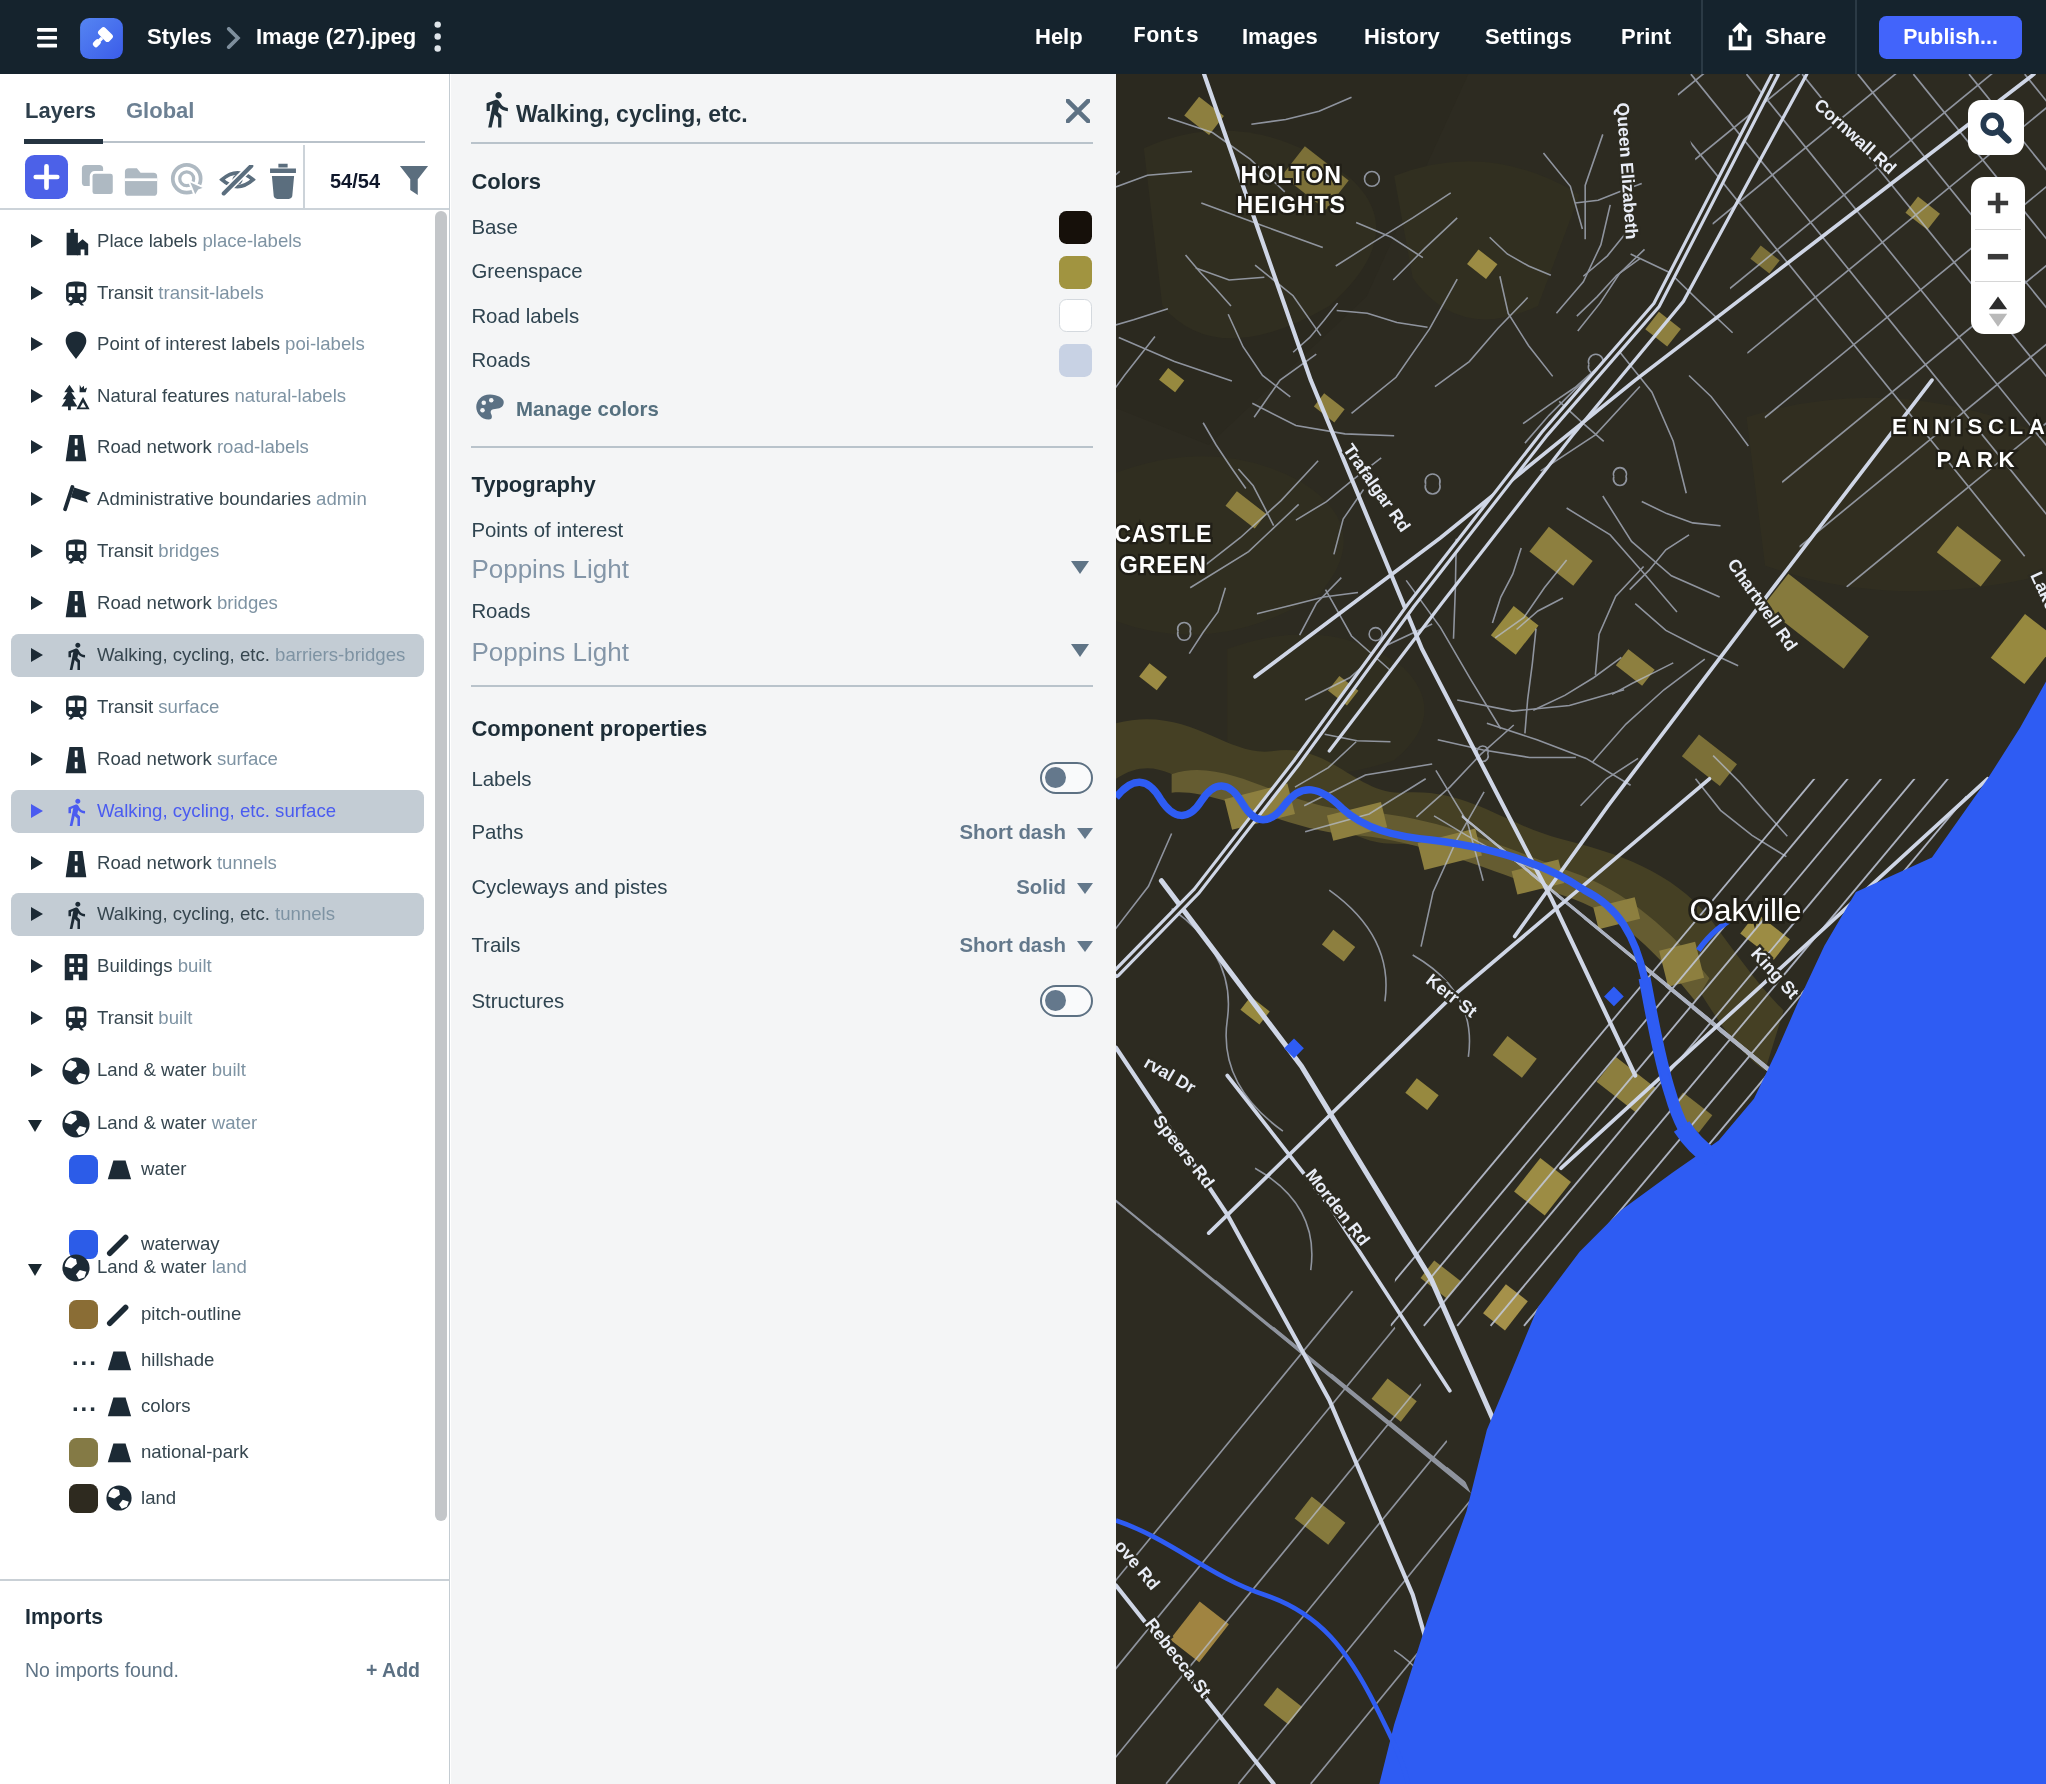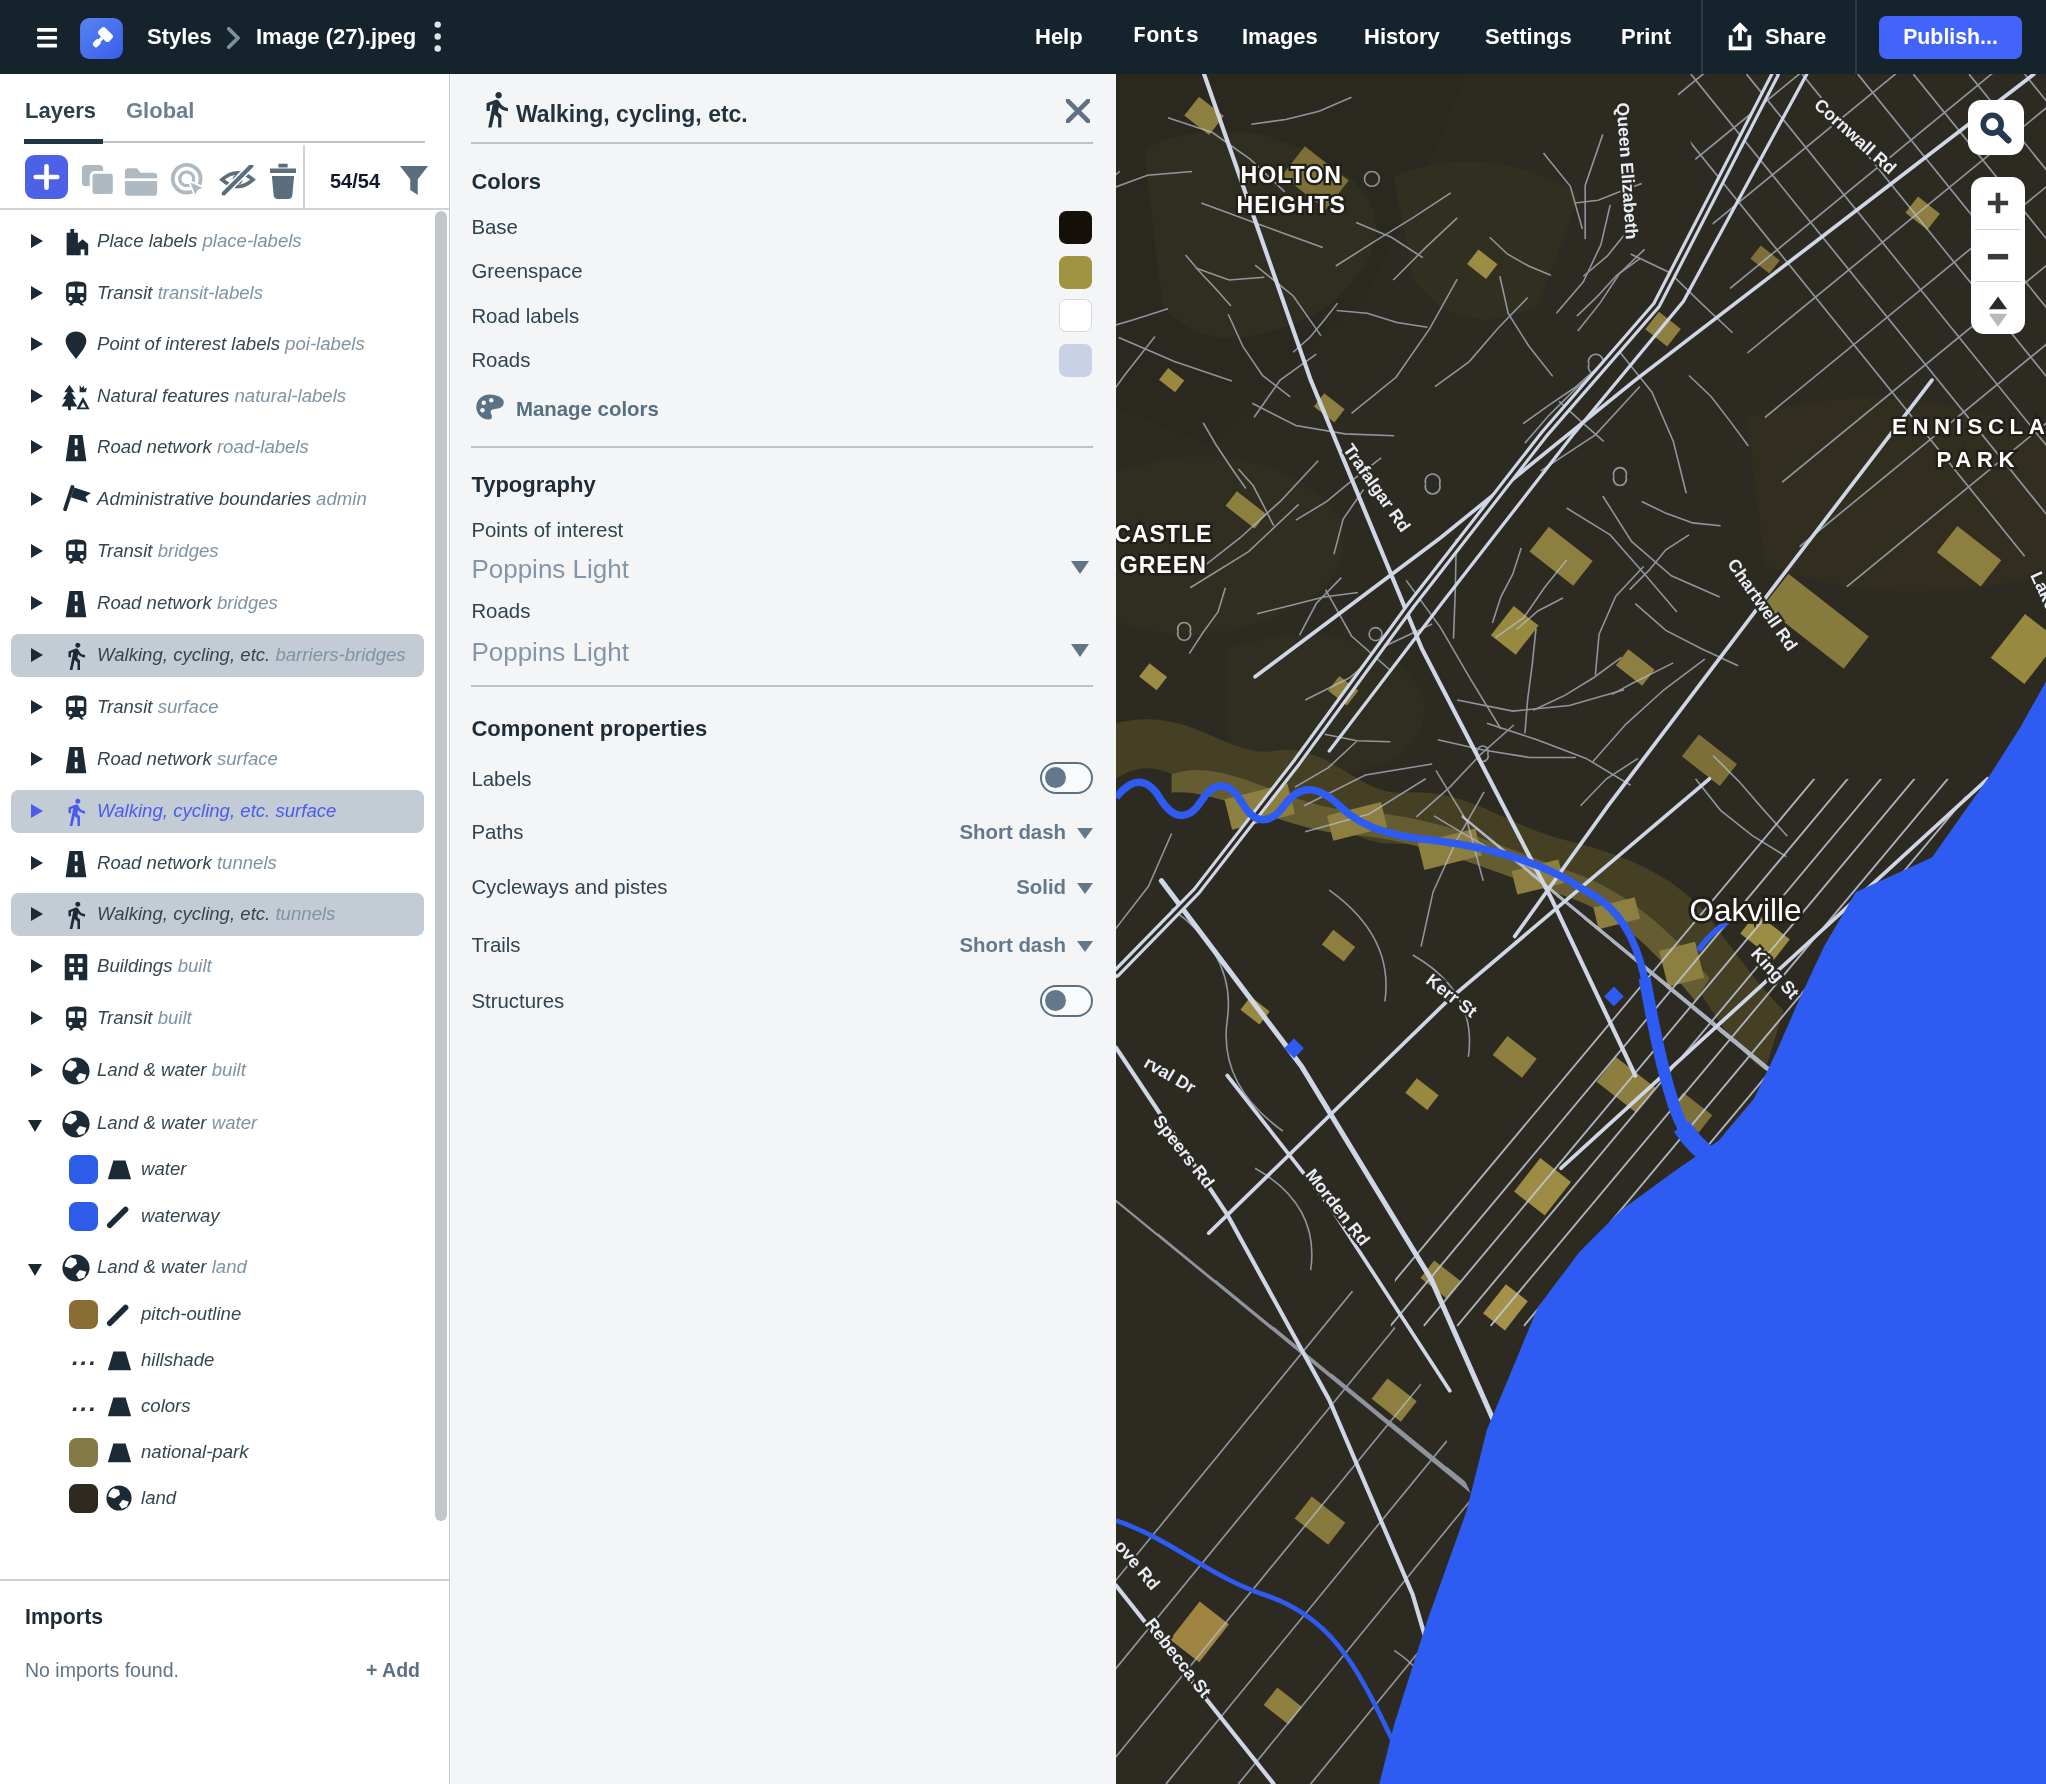--- a/index.html
+++ b/index.html
@@ -14,21 +14,21 @@
 
 .sidebar { position:absolute; left:0; top:74px; width:450px; height:1710px; background:#fff; border-right:0.9px solid #c4ccd2; }
 .tab1 { position:absolute; left:25px; top:24px; font-size:22px; font-weight:bold; color:#2e3f4c; }
 .tab2 { position:absolute; left:126px; top:24px; font-size:22px; font-weight:bold; color:#6c8093; }
 .tabline { position:absolute; left:24px; top:67px; width:401px; height:1.9px; background:#b9c2ca; }
 .tabline2 { position:absolute; left:24px; top:65px; width:79px; height:4.6px; background:#253441; }
 .toolbar-div { position:absolute; left:0px; top:134px; width:449px; height:1.9px; background:#ccd3d9; }
 .toolbar-vdiv { position:absolute; left:303px; top:71px; width:1.9px; height:63px; background:#ccd3d9; }
 .plusbtn { position:absolute; left:25px; top:81px; width:43px; height:44px; border-radius:9.3px; background:#4c61e8; }
 .count { position:absolute; left:330px; top:96px; font-size:20px; font-weight:bold; color:#0f172a; }
-.layer-row { position:absolute; left:0; width:450px; height:43px;font-style:italic; }
+.layer-row { position:absolute; left:0; width:450px; height:43px; }
 .hl { position:absolute; left:11px; top:0; width:413px; height:43px; background:#c3ccd4; border-radius:7.4px; }
 .lr-arrow { position:absolute; left:31px; top:14px; width:0; height:0; border-left:12px solid #19272f; border-top:7.4px solid transparent; border-bottom:7.4px solid transparent; }
 .lr-arrow-d { position:absolute; left:28px; top:17.6px; width:0; height:0; border-top:12px solid #19272f; border-left:7.4px solid transparent; border-right:7.4px solid transparent; }
 .lr-name { position:absolute; left:97px; top:10.2px; font-size:18.6px; color:#36464f; white-space:nowrap; }
 .lr-name .sfx { color:#7e93a3; }
 .lr-icon { position:absolute; left:61px; top:7.4px; width:30px; height:30px; }
 .sw { position:absolute; left:69px; top:7.4px; width:29px; height:29px; border-radius:7.4px; }
 .sub-icon { position:absolute; left:105px; top:7.4px; width:28px; height:28px; }
 .sub-name { position:absolute; left:141px; top:10.2px; font-size:18.6px; color:#36464f; }
 .dots { position:absolute; left:72px; top:3.7px; font-size:24px; font-weight:bold; color:#24323c; letter-spacing:1.9px;}
@@ -304,21 +304,21 @@
         </svg>
         <div class="lr-name" style="">Land &amp; water <span class="sfx" style="">water</span></div>
       </div>
       <div class="layer-row" style="top:1074px">
         <div class="sw" style="background:#2c5ce8"></div>
         <svg class="sub-icon" viewBox="0 0 30 30">
           <path d="M9 6 h13 l6 20 h-25 z" fill="#1c2a35"></path>
         </svg>
         <div class="sub-name">water</div>
       </div>
-      <div class="layer-row" style="top:1121px">
+      <div class="layer-row" style="top:1149px">
         <div class="sw" style="background:#2c5ce8"></div>
         <svg class="sub-icon" viewBox="0 0 30 30">
           <rect x="-2" y="12" width="30" height="6" rx="3" fill="#1c2a35" transform="rotate(-45 15 15)"></rect>
         </svg>
         <div class="sub-name">waterway</div>
       </div>
       <div class="layer-row" style="top:1172px">
         <div class="lr-arrow-d"></div>
         <svg class="lr-icon" viewBox="0 0 32 32">
           <path d="M16 1.5 a14.5 14.5 0 1 0 0 29 a14.5 14.5 0 1 0 0-29 z M10 4.5 l6 2 1 5 -6 5 -7-2 a13 13 0 0 1 6-10 z M20 18 l7 2 -2 6 -6 2 -3-5 z" fill="#1c2a35" fill-rule="evenodd"></path>

